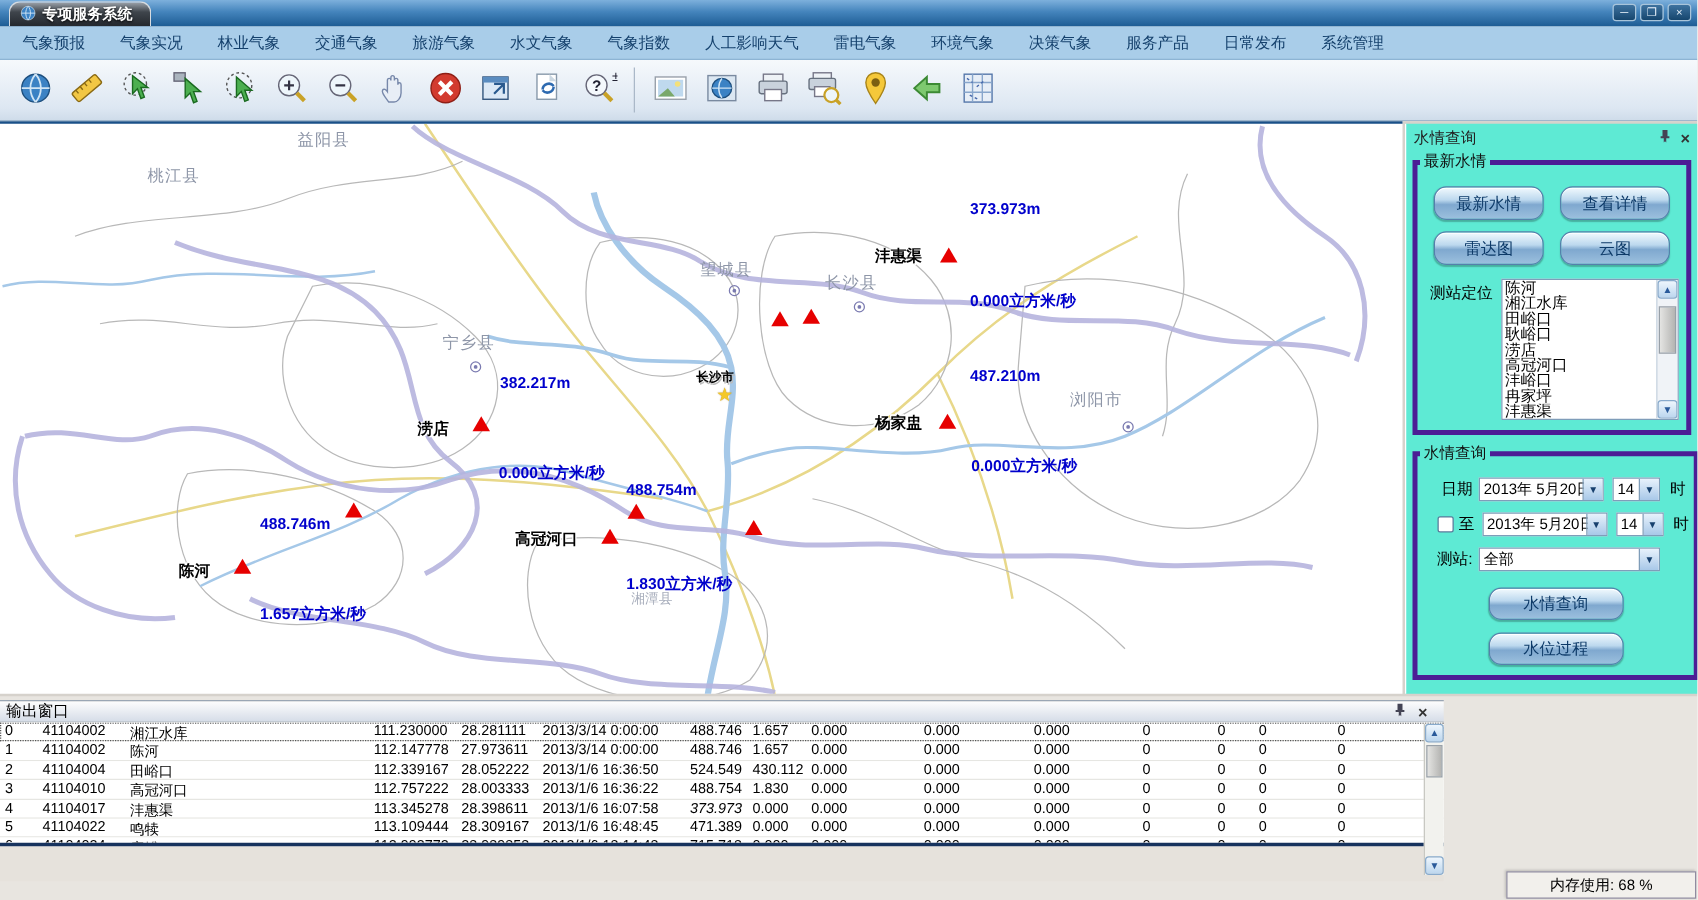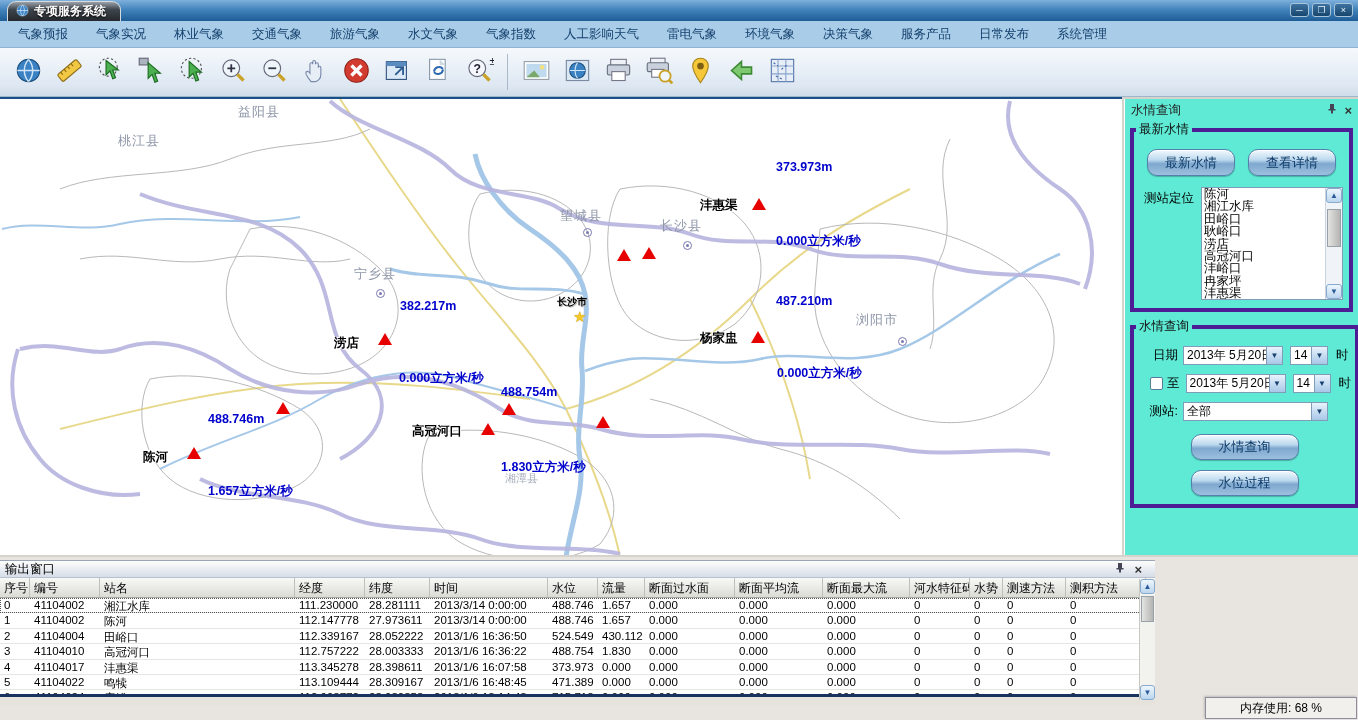--- a/index.html
+++ b/index.html
@@ -371,20 +371,24 @@
           <span class="icon-close">×</span>
         </span>
       </div>
 
       <fieldset class="group">
         <legend>最新水情</legend>
         <div class="btnrow">
           <button class="glossy">最新水情</button>
           <button class="glossy">查看详情</button>
         </div>
+        <div class="btnrow">
+          <button class="glossy">雷达图</button>
+          <button class="glossy">云图</button>
+        </div>
         <div class="locate-row">
           <span class="locate-lbl">测站定位</span>
           <div class="listbox">
             <div class="list-items" id="station-list">
                 <div class="list-item">陈河</div>
                 <div class="list-item">湘江水库</div>
                 <div class="list-item">田峪口</div>
                 <div class="list-item">耿峪口</div>
                 <div class="list-item">涝店</div>
                 <div class="list-item">高冠河口</div>
@@ -445,38 +449,20 @@
       <span>输出窗口</span>
       <span class="out-icons">
         <span>
           <svg width="10" height="12" viewBox="0 0 10 12">
               <path d="M3 1h4v5h1.5v1.5H6V11L5 10 4 11V7.5H1.5V6H3z" fill="#445"></path>
             </svg>
         </span>
         <span class="icon-close">×</span>
       </span>
     </div>
-    <div class="tbl-head" id="tbl-head">
-        <div class="th" style="width: 30px;">序号</div>
-        <div class="th" style="width: 70px;">编号</div>
-        <div class="th" style="width: 195px;">站名</div>
-        <div class="th" style="width: 70px;">经度</div>
-        <div class="th" style="width: 65px;">纬度</div>
-        <div class="th" style="width: 118px;">时间</div>
-        <div class="th" style="width: 50px;">水位</div>
-        <div class="th" style="width: 47px;">流量</div>
-        <div class="th" style="width: 90px;">断面过水面</div>
-        <div class="th" style="width: 88px;">断面平均流</div>
-        <div class="th" style="width: 87px;">断面最大流</div>
-        <div class="th" style="width: 60px;">河水特征码</div>
-        <div class="th" style="width: 33px;">水势</div>
-        <div class="th" style="width: 63px;">测速方法</div>
-        <div class="th" style="width: 80px;">测积方法</div>
-        <div class="th fill"></div>
-      </div>
     <div class="tbl-body" id="tbl-body">
         <div class="tr focused">
           <div class="td" style="width: 30px;">0</div>
           <div class="td" style="width: 70px;">41104002</div>
           <div class="td" style="width: 195px;">湘江水库</div>
           <div class="td" style="width: 70px;">111.230000</div>
           <div class="td" style="width: 65px;">28.281111</div>
           <div class="td" style="width: 118px;">2013/3/14 0:00:00</div>
           <div class="td" style="width: 50px;">488.746</div>
           <div class="td" style="width: 47px;">1.657</div>
@@ -543,21 +529,21 @@
           <div class="td" style="width: 80px;">0</div>
           <div class="td fill"></div>
         </div>
         <div class="tr">
           <div class="td" style="width: 30px;">4</div>
           <div class="td" style="width: 70px;">41104017</div>
           <div class="td" style="width: 195px;">沣惠渠</div>
           <div class="td" style="width: 70px;">113.345278</div>
           <div class="td" style="width: 65px;">28.398611</div>
           <div class="td" style="width: 118px;">2013/1/6 16:07:58</div>
-          <div class="td" style="width: 50px;">373.973</div>
+          <div class="td" style="width: 50px; font-style: italic;">373.973</div>
           <div class="td" style="width: 47px;">0.000</div>
           <div class="td" style="width: 90px;">0.000</div>
           <div class="td" style="width: 88px;">0.000</div>
           <div class="td" style="width: 87px;">0.000</div>
           <div class="td" style="width: 60px;">0</div>
           <div class="td" style="width: 33px;">0</div>
           <div class="td" style="width: 63px;">0</div>
           <div class="td" style="width: 80px;">0</div>
           <div class="td fill"></div>
         </div>

